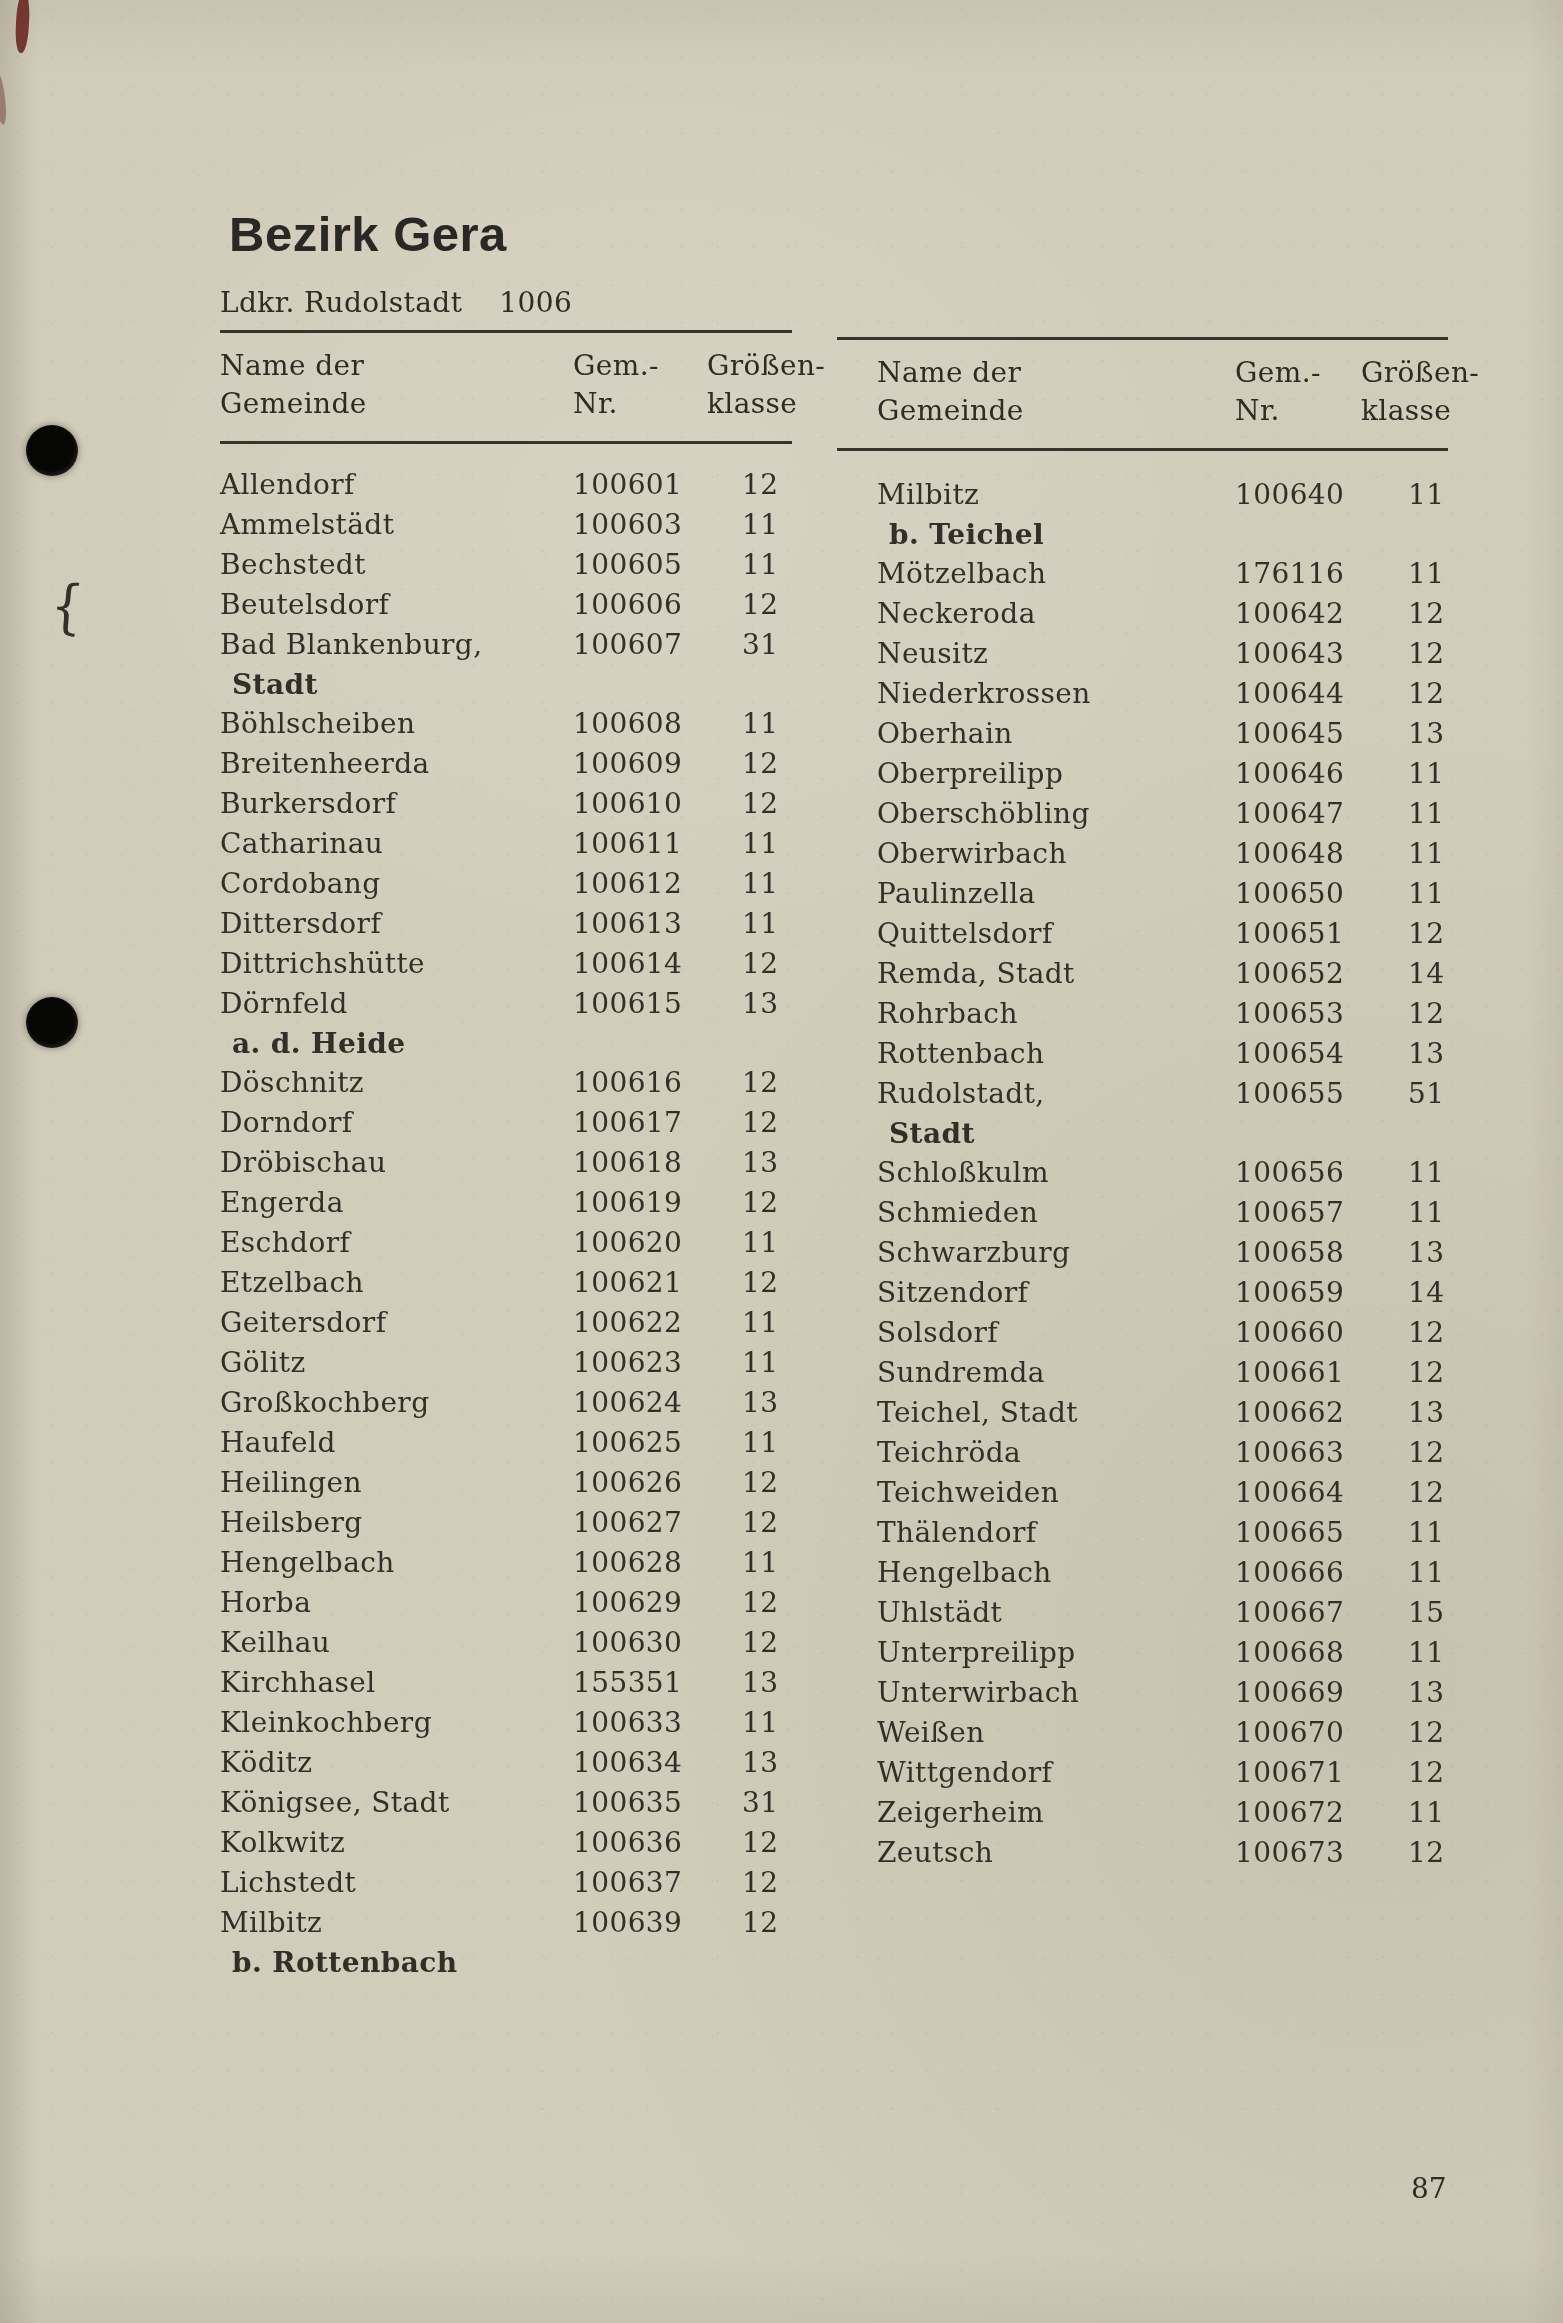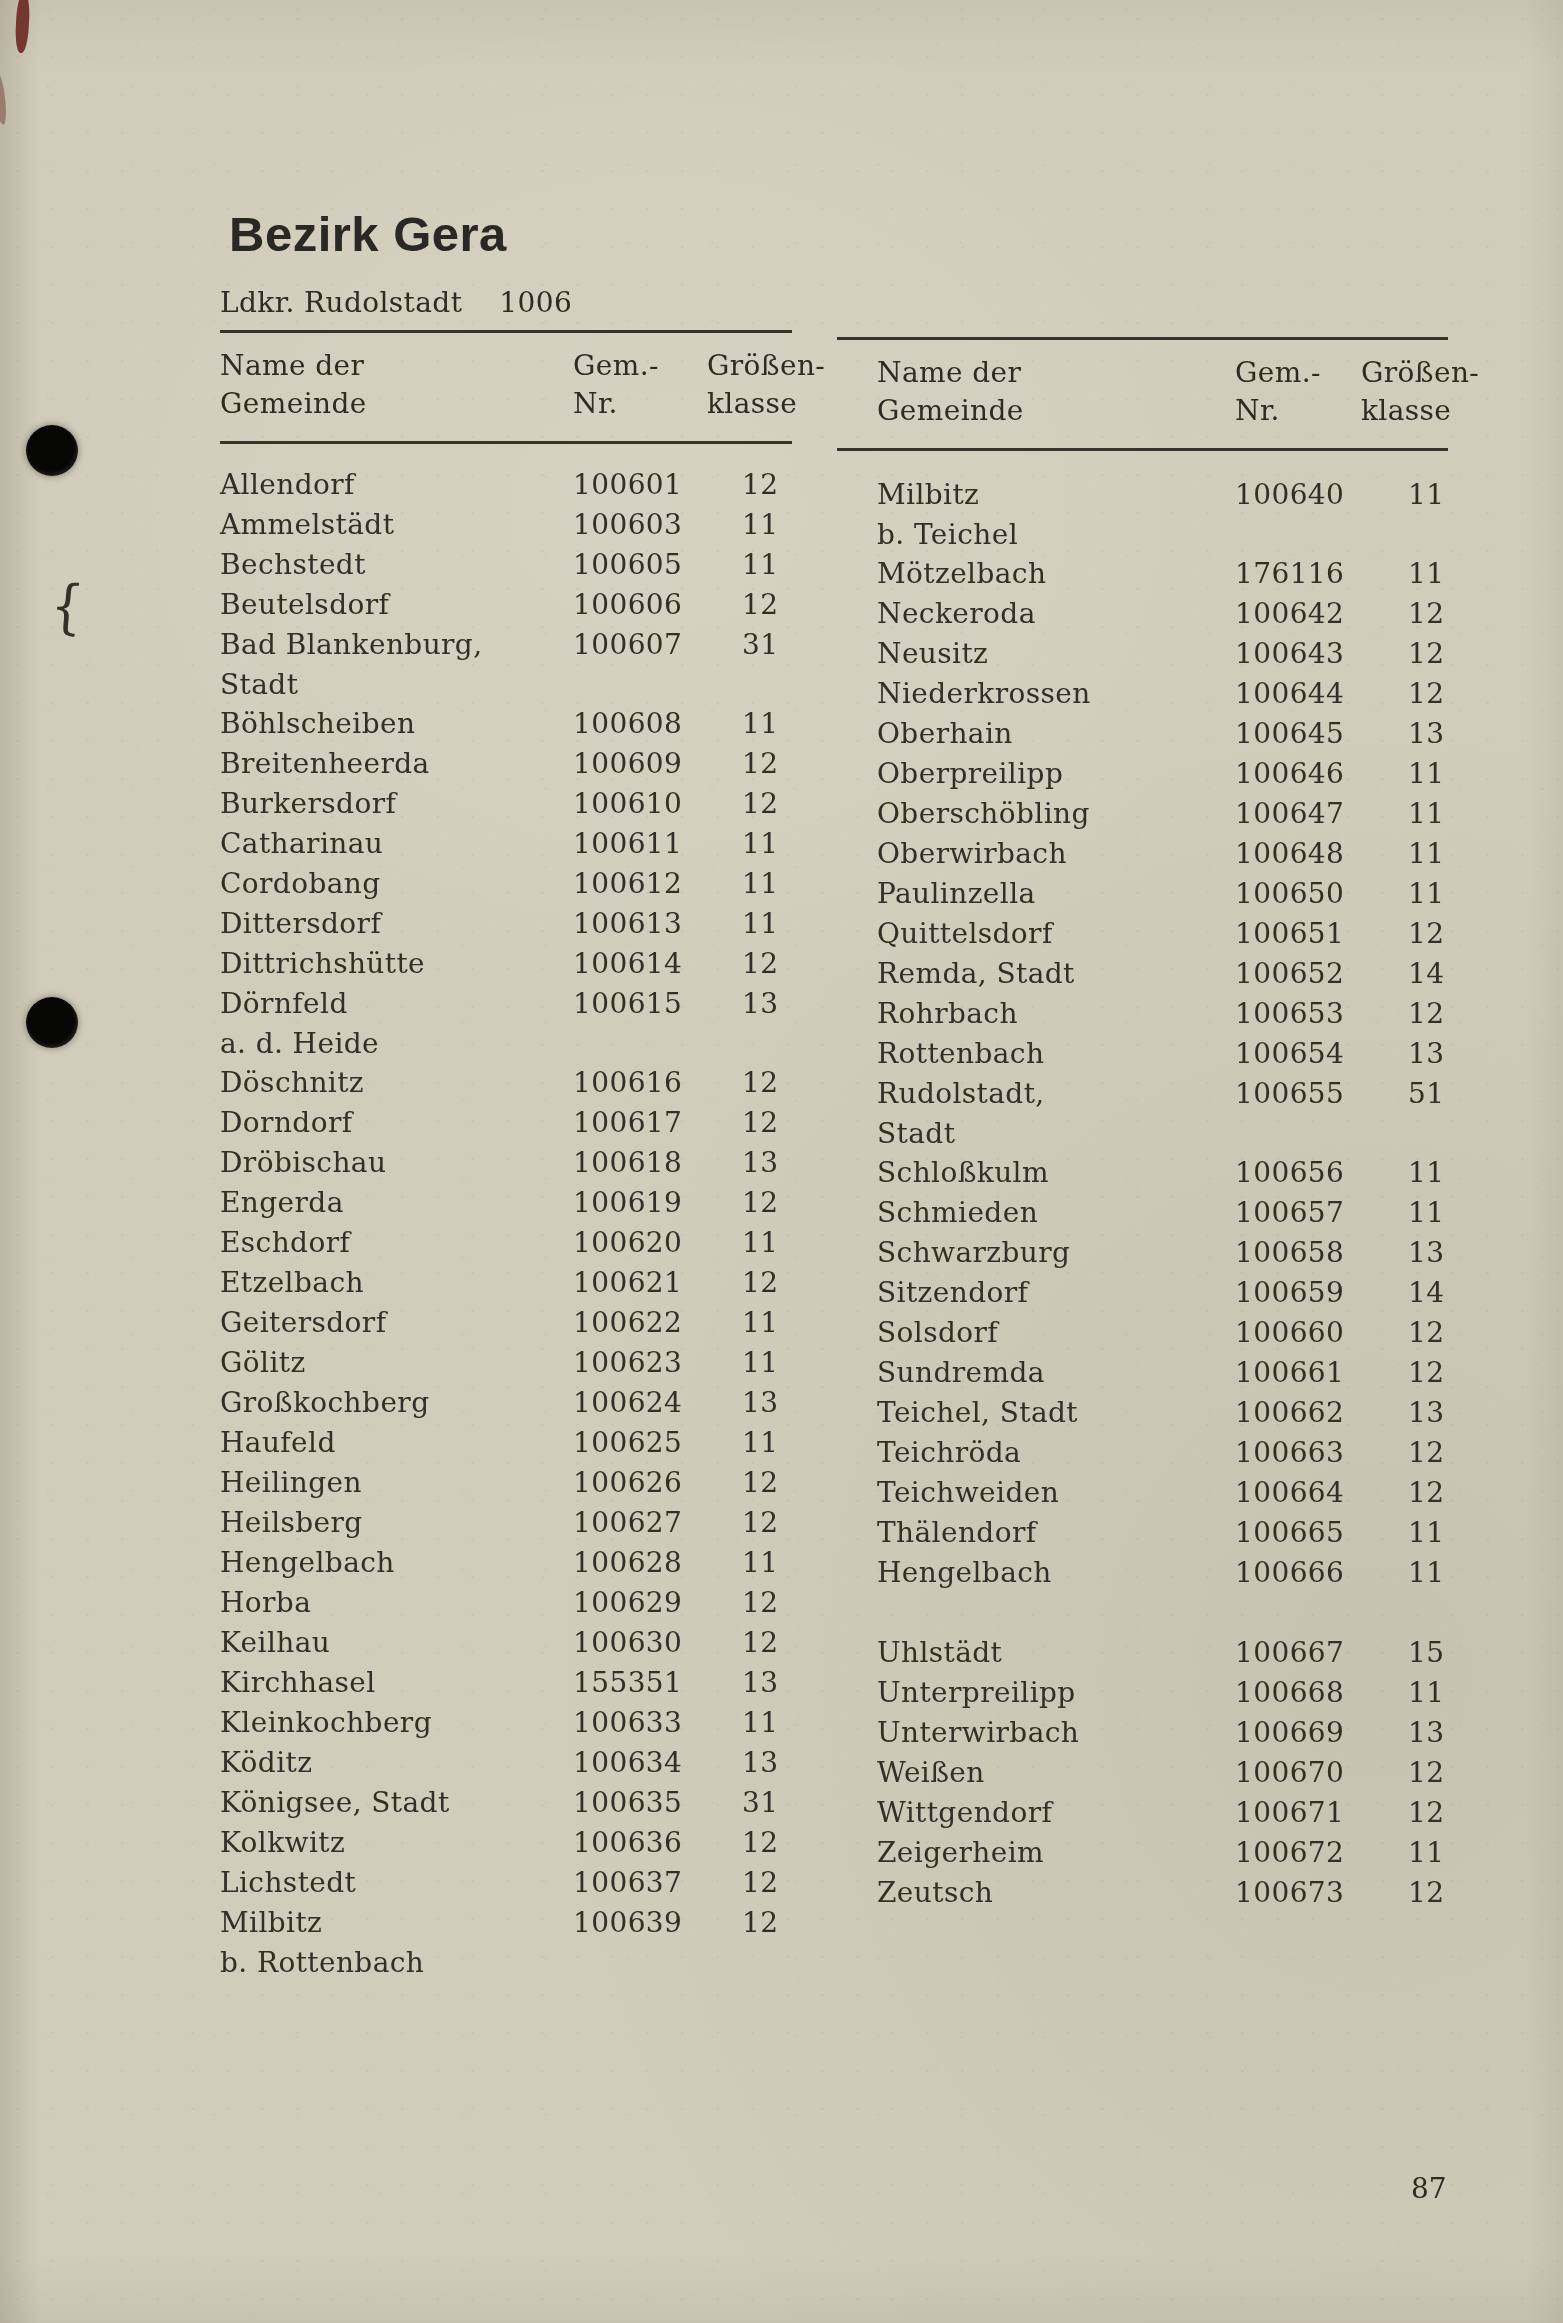--- a/index.html
+++ b/index.html
@@ -37,21 +37,21 @@
   #lh-kl{left:707px;top:347px;}
   #rh-name{left:877px;top:354px;}
   #rh-nr{left:1235px;top:354px;}
   #rh-kl{left:1361px;top:354px;}
   .rows{position:absolute;font-size:28px;letter-spacing:0.4px;color:#332f28;}
   #left-rows{left:220px;top:465px;width:576px;}
   #right-rows{left:877px;top:475px;width:573px;}
   .entry{position:relative;}
   .entry span{position:absolute;top:0;line-height:40px;white-space:nowrap;}
   .entry .nm{left:0;}
-  .entry .nm2{left:0;top:40px;}
+  .entry .nm2{left:12px;top:40px;font-weight:bold;}
   #left-rows .nr{left:353px;}
   #left-rows .kl{left:522px;}
   #right-rows .nr{left:358px;}
   #right-rows .kl{left:531px;}
   .footer{position:absolute;left:199px;top:2071px;font-size:28px;line-height:39px;
           letter-spacing:0.4px;color:#2f2b24;white-space:nowrap;}
   .footer .count{margin-left:39px;}
   .pagenum{position:absolute;left:1411px;top:2170px;font-size:28px;line-height:37px;color:#2f2b24;}
   .hole{position:absolute;width:52px;height:51px;border-radius:50%;
         background:radial-gradient(circle at 48% 46%, #060605 0 58%, #23211d 74%, rgba(35,33,29,0) 80%);
@@ -420,21 +420,21 @@
       <div class="entry" style="height: 40px;">
         <span class="nm">Thälendorf</span>
         <span class="nr">100665</span>
         <span class="kl">11</span>
       </div>
       <div class="entry" style="height: 40px;">
         <span class="nm">Hengelbach</span>
         <span class="nr">100666</span>
         <span class="kl">11</span>
       </div>
-      <div class="entry" style="height: 40px; margin-top: 40px;">
+      <div class="entry" style="height: 40px;">
         <span class="nm">Uhlstädt</span>
         <span class="nr">100667</span>
         <span class="kl">15</span>
       </div>
       <div class="entry" style="height: 40px;">
         <span class="nm">Unterpreilipp</span>
         <span class="nr">100668</span>
         <span class="kl">11</span>
       </div>
       <div class="entry" style="height: 40px;">

